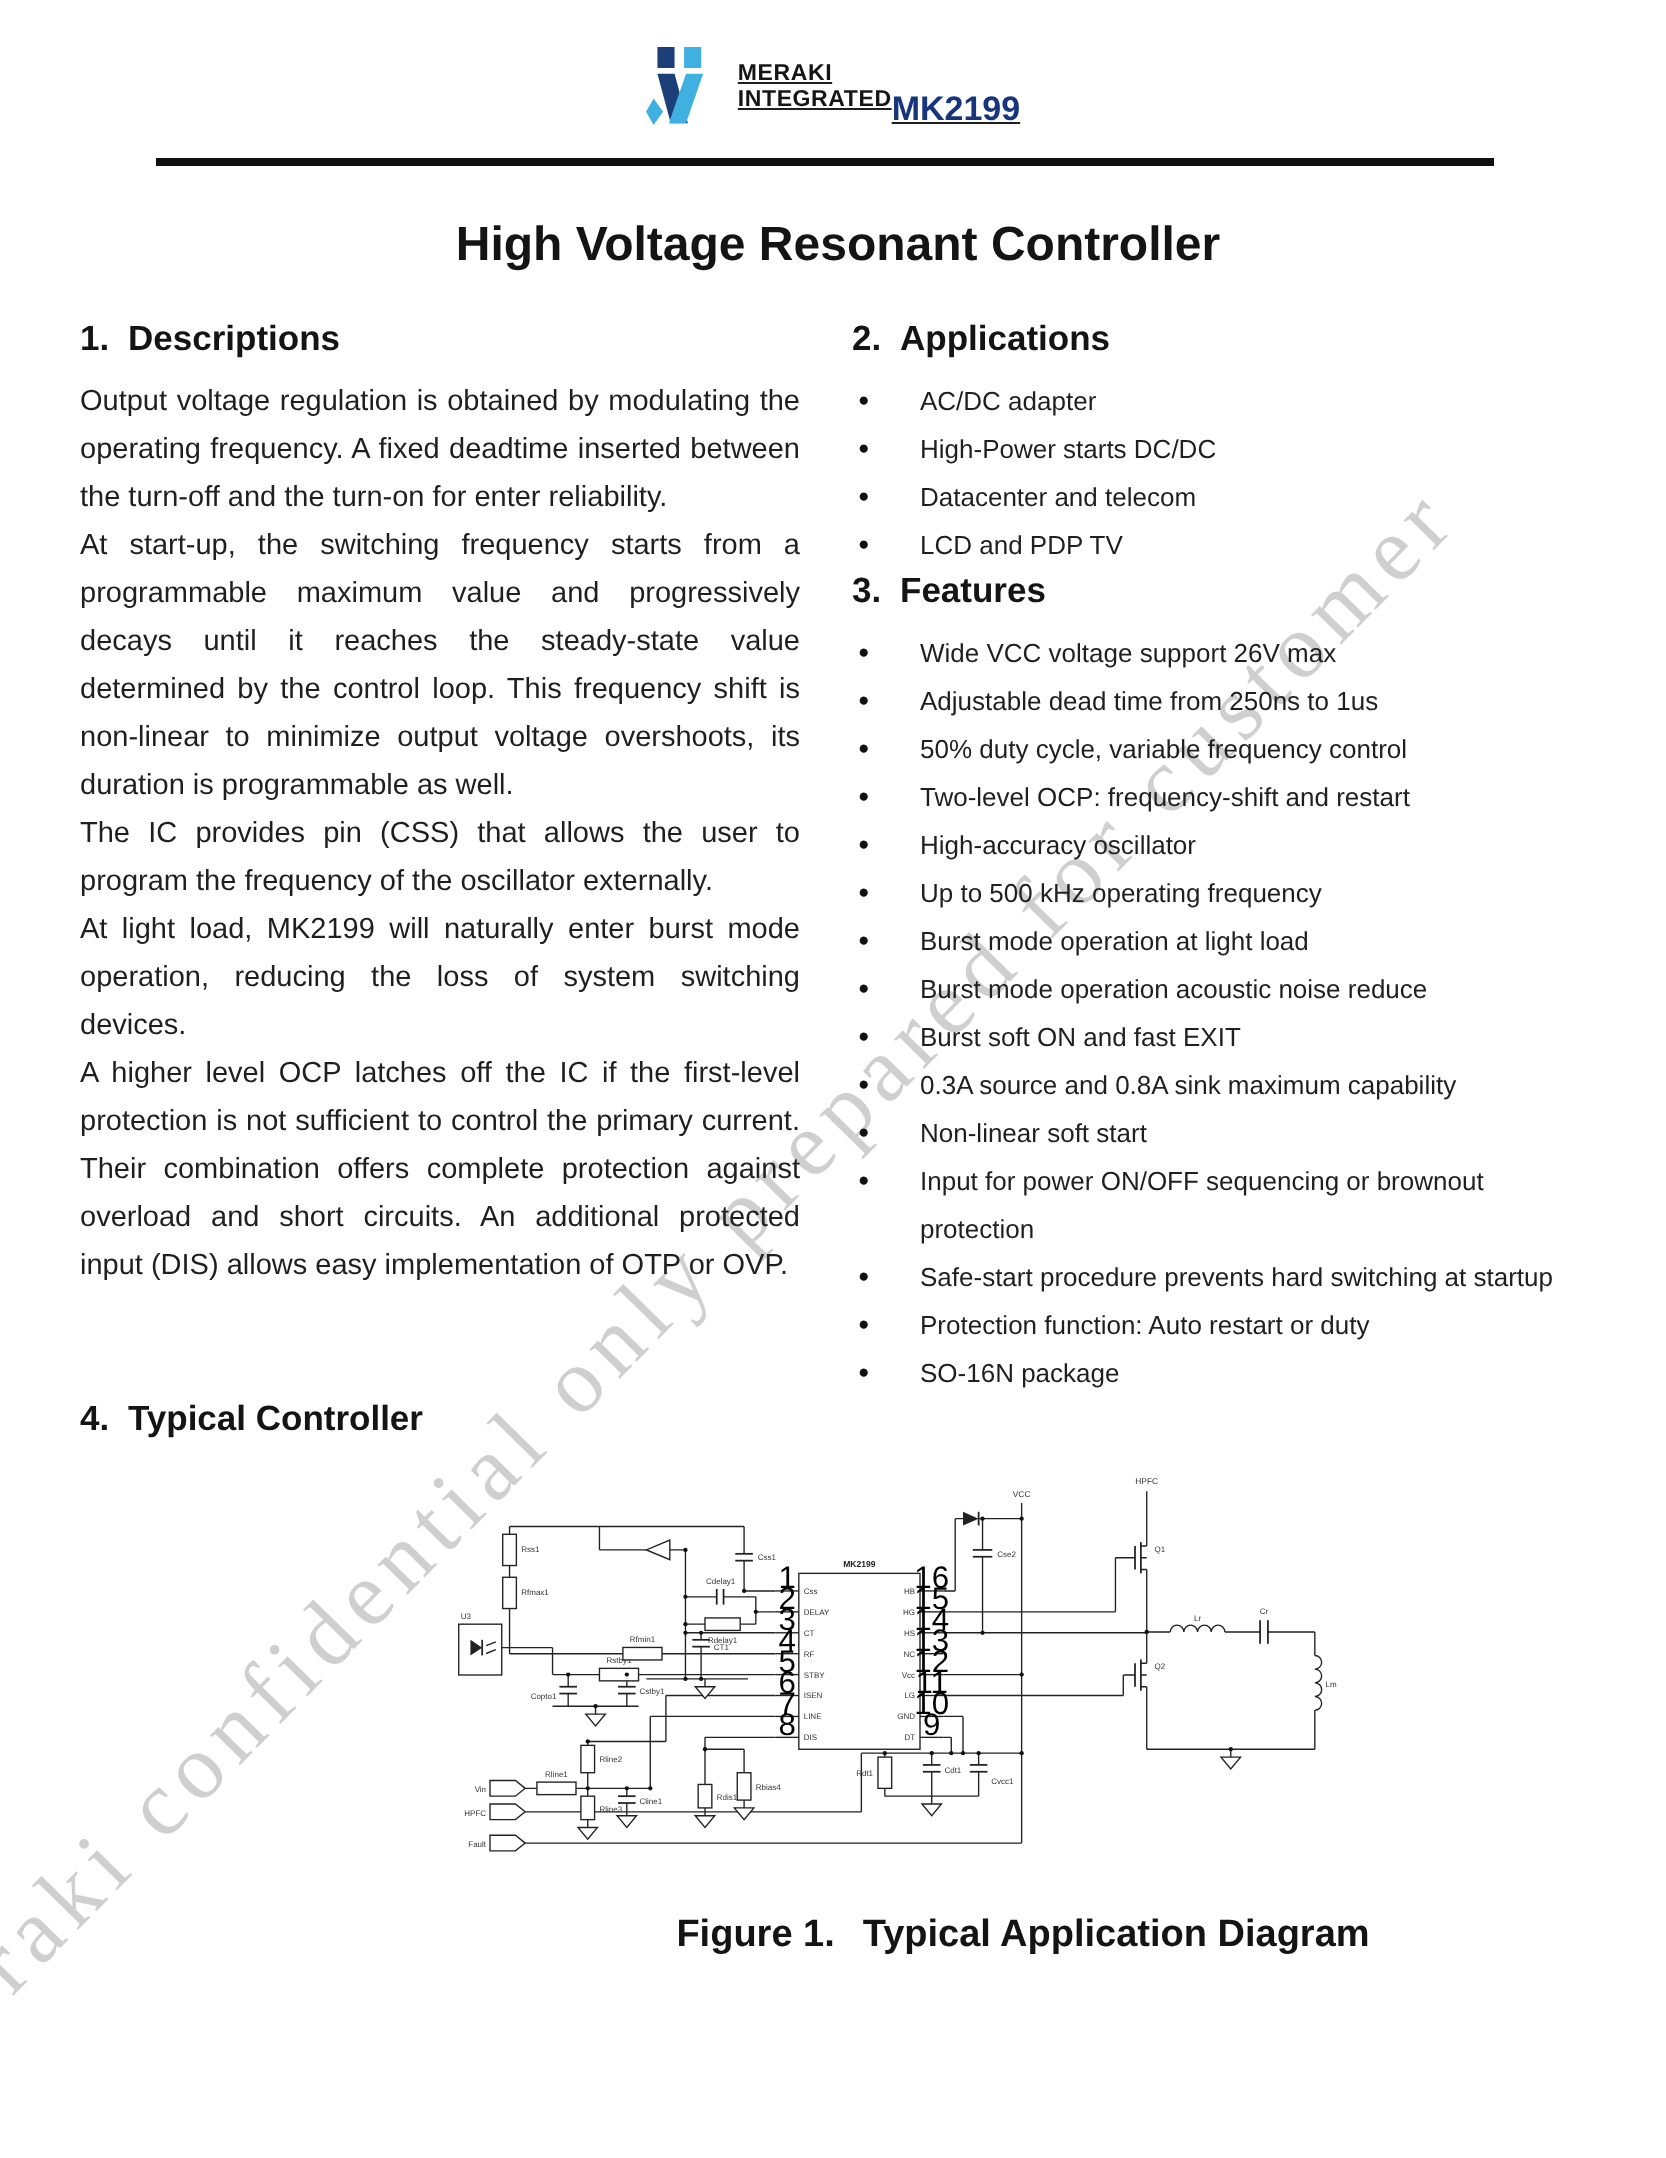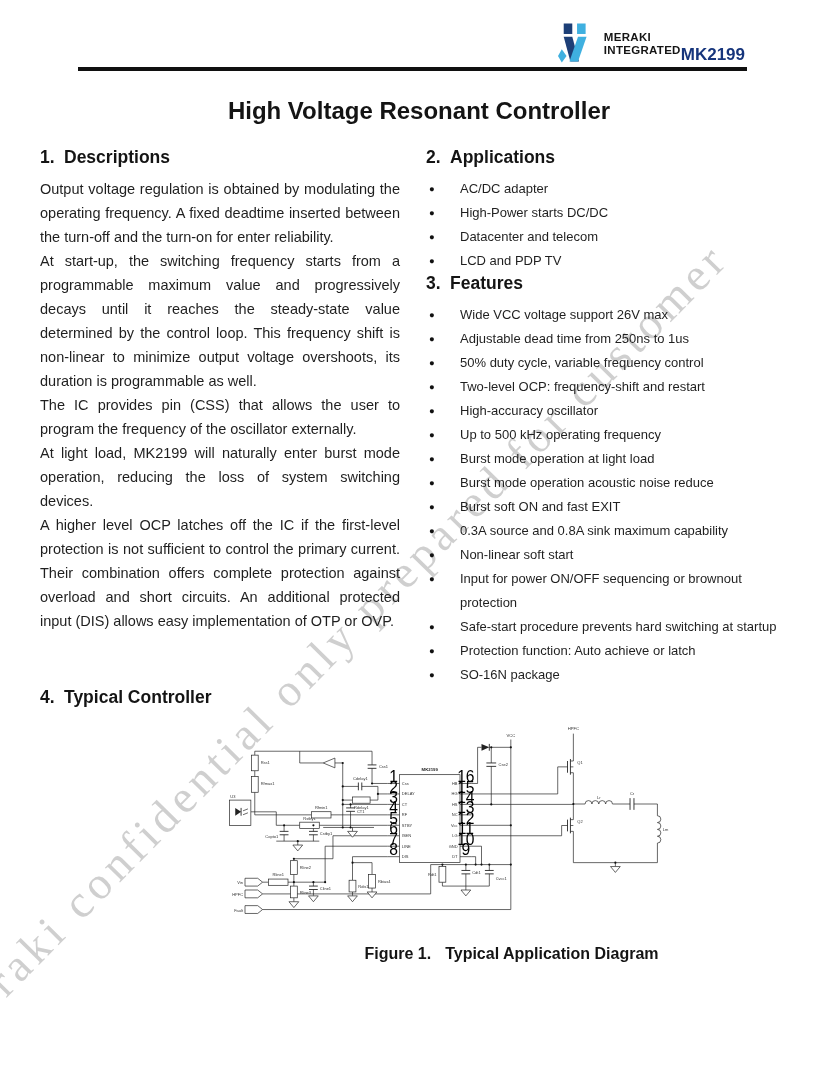--- a/index.html
+++ b/index.html
@@ -9,42 +9,42 @@
   }
   .watermark{
     position:absolute;left:-55px;top:1012px;z-index:0;
     font-family:"Liberation Serif",serif;font-size:46px;letter-spacing:5px;
     color:rgba(130,130,130,0.38);white-space:nowrap;
     transform:rotate(-45.5deg);transform-origin:0 50%;
   }
   .page{position:relative;z-index:1;padding:22px 35px 0 40px;}
   
   .header{margin-left:38px;width:669px;border-bottom:4px solid #101010;
-    display:flex;justify-content:flex-end;align-items:flex-end;padding-bottom:2px;}
+    display:flex;justify-content:center;align-items:flex-end;padding-bottom:14px;text-decoration:underline;}
   .logo{display:flex;align-items:center;gap:6px;padding-left:10px;}
   .logo-text{font-weight:bold;font-size:11.5px;line-height:12.5px;letter-spacing:.3px;color:#151515;}
   .part-number{font-weight:bold;font-size:17px;color:#16357c;padding-right:2px;}
   
   .title{text-align:center;font-size:24px;font-weight:bold;margin-top:26px;color:#141414;}
   
   .columns{display:flex;margin-top:22px;gap:26px;}
   .col-left{width:360px;}
   .col-right{width:372px;}
   h2.sec{font-size:17.5px;font-weight:bold;color:#141414;margin:0 0 9px 0;display:flex;}
   h2.sec .num{width:24px;flex:none;}
   .body-text p{margin:0;font-size:14.5px;line-height:24px;text-align:justify;}
   ul.blist{list-style:none;margin:2px 0 0 0;padding:0;}
   ul.blist li{display:flex;align-items:flex-start;}
   ul.blist .bullet{width:31px;flex:none;font-size:9.5px;line-height:24px;padding-left:3px;color:#111;}
   ul.blist .li-text{flex:1;font-size:13px;line-height:24px;}
   .sec4{margin-top:14px;}
   .features-gap{margin-top:15px;}
   
   .figure-wrap{margin-left:185px;margin-top:10px;}
-  .figure-caption{text-align:center;font-weight:bold;font-size:16px;margin-top:12px;color:#141414;}
+  .figure-caption{text-align:center;font-weight:bold;font-size:19px;margin-top:12px;color:#141414;}
   .figure-caption .cap-label{margin-right:14px;}
   
   svg.schem{display:block;}
   .wire{stroke:#222;stroke-width:0.7;fill:none;}
   .comp{stroke:#222;stroke-width:0.7;fill:#ffffff;}
   .plate{stroke:#222;stroke-width:0.9;fill:none;}
   .fillc{fill:#222;stroke:none;}
   .dot{fill:#111;stroke:none;}
   .slbl{font-size:4.1px;fill:#333;}
   .sbig{font-size:4.4px;fill:#222;font-weight:bold;}
@@ -167,21 +167,21 @@
           <li>
             <span class="bullet">●</span>
             <span class="li-text">Input for power ON/OFF sequencing or brownout protection</span>
           </li>
           <li>
             <span class="bullet">●</span>
             <span class="li-text">Safe-start procedure prevents hard switching at startup</span>
           </li>
           <li>
             <span class="bullet">●</span>
-            <span class="li-text">Protection function: Auto achieve or latch</span>
+            <span class="li-text">Protection function: Auto restart or duty</span>
           </li>
           <li>
             <span class="bullet">●</span>
             <span class="li-text">SO-16N package</span>
           </li>
         </ul>
     </div>
   </div>
 
   <h2 class="sec sec4">

